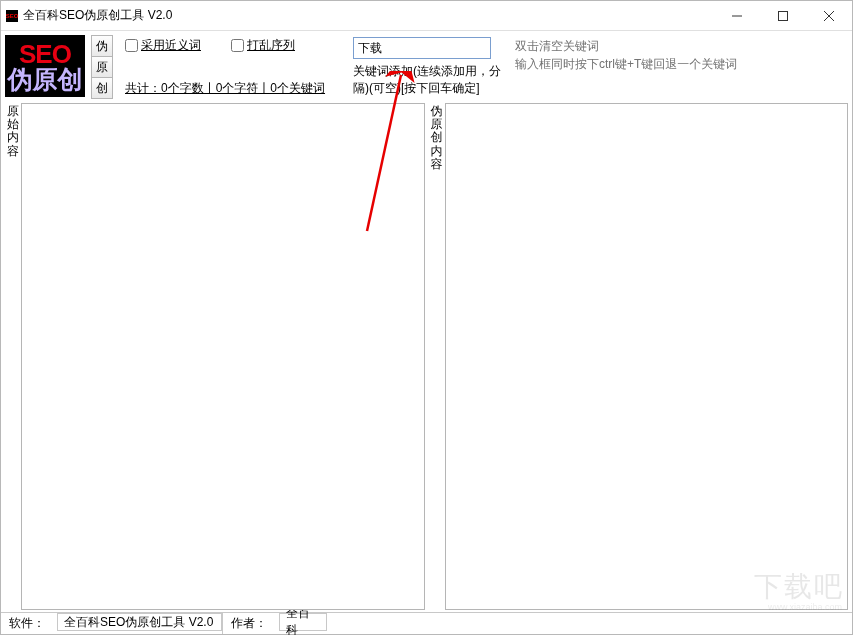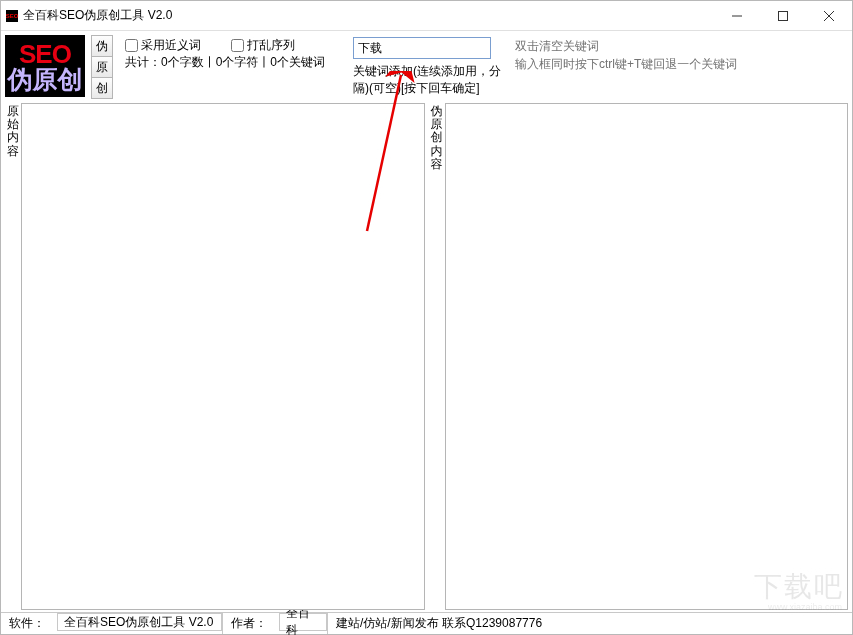--- a/index.html
+++ b/index.html
@@ -19,21 +19,21 @@
   
   .toolbar { height: 70px; display: flex; align-items: stretch; padding: 4px 4px 2px 4px; gap: 6px; }
   .logo-box { width: 80px; height: 62px; background: #000; display: flex; flex-direction: column; align-items: center; justify-content: center; font-weight: 900; line-height: 1; }
   .logo-top { color: #e60012; font-size: 26px; font-family: Arial Black, Arial, sans-serif; letter-spacing: -1px; }
   .logo-bottom { color: #c4b5fd; font-size: 25px; font-family: SimHei, "Microsoft YaHei", sans-serif; }
   
   .vert-btn-group { display:flex; flex-direction:column; }
   .vert-btn { width: 22px; flex:1; border: 1px solid #b5b5b5; background: linear-gradient(#fdfdfd,#e9e9e9); display: flex; align-items: center; justify-content: center; font-size: 12px; cursor: pointer; }
   .vert-btn + .vert-btn { border-top: none; }
   
-  .opt-block { display:flex; flex-direction:column; justify-content:flex-start; padding: 2px 2px; }
+  .opt-block { display:flex; flex-direction:column; justify-content:space-between; padding: 2px 2px; text-decoration: underline; }
   .chk-row { display:flex; gap:30px; align-items:center; padding-left:4px; }
   .chk { display:flex; align-items:center; gap:3px; font-size:12px; }
   .chk input { width:13px; height:13px; margin:0; }
   .stats { font-size:12px; padding-left:4px; color:#000; }
   
   .kw-block { display:flex; flex-direction:column; padding:2px 0 0 8px; flex:0 0 160px; }
   .kw-input { width:138px; height:22px; border:1px solid #7a9ecf; font-size:12px; padding:2px 4px; outline:none; }
   .kw-hint { font-size:12px; color:#000; line-height:1.4; margin-top:4px; width:150px; }
   
   .tip-block { flex:1; padding:2px 0 0 4px; font-size:12px; line-height:1.5; color:#737373; }
@@ -140,21 +140,20 @@
       </div>
       <div class="panel-box"></div>
     </div>
   </div>
 
   <div class="statusbar">
     <div class="status-seg first">软件：</div>
     <div class="status-box" style="width:165px;">全百科SEO伪原创工具 V2.0</div>
     <div class="status-seg">作者：</div>
     <div class="status-box" style="width:48px;">全百科</div>
-    <div class="status-seg" style="color:#000;">建站/仿站/新闻发布 联系Q1239087776</div>
   </div>
 
   <svg class="arrow-wrap" width="60" height="170">
     <defs>
       <marker id="ah" markerWidth="12" markerHeight="12" refX="2" refY="6" orient="auto">
         <path d="M0,0 L12,6 L0,12 L3,6 Z" fill="#e60000"></path>
       </marker>
     </defs>
     <line x1="8" y1="160" x2="42" y2="4" stroke="#e60000" stroke-width="2.5" marker-end="url(#ah)"></line>
   </svg>

